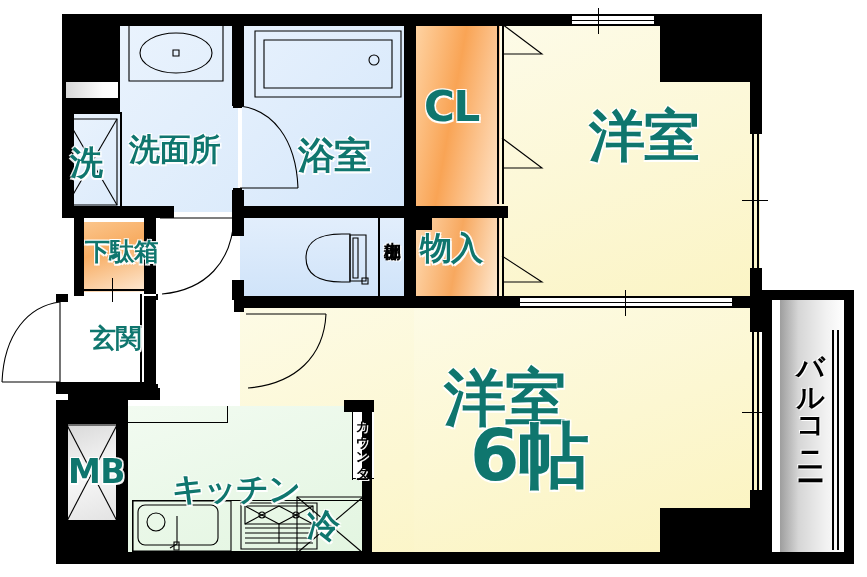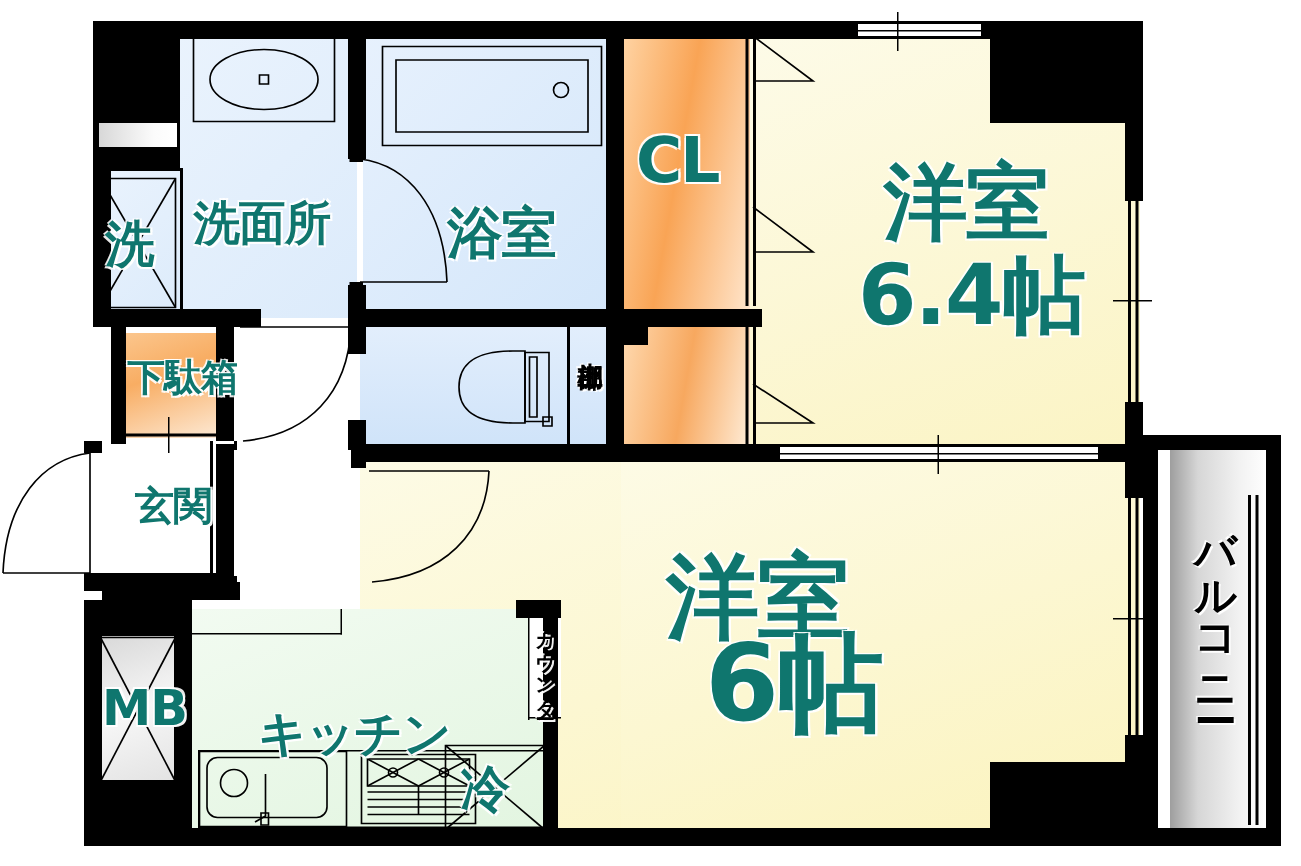--- a/index.html
+++ b/index.html
@@ -318,23 +318,23 @@
   <div class="lbl" style="left:298px; top:137px; font-size:37px;">浴室</div>
 
   <div class="lbl-vert" style="left:384px; top:228px; font-size:17px;">上部棚</div>
 
   <div class="lbl" style="left:85px; top:239px; font-size:25px;">下駄箱</div>
 
   <div class="lbl" style="left:90px; top:325px; font-size:26px;">玄関</div>
 
   <div class="lbl" style="left:424px; top:86px; font-size:42px; letter-spacing:-0.03em;">CL</div>
 
+  <div class="lbl" style="left:420px; top:232px; font-size:32px;">物入</div>
 
   <div class="lbl" style="left:589px; top:108px; font-size:56px;">洋室</div>
-  <div class="lbl" style="left:572px; top:170px; font-size:56px;">6.4帖</div>
 
   <div class="lbl" style="left:444px; top:367px; font-size:62px;">洋室</div>
   <div class="lbl" style="left:470px; top:420px; font-size:71px;">6帖</div>
 
   <div class="lbl" style="left:172px; top:437px; font-size:32px;margin-top:36px;">キッチン</div>
 
   <div class="lbl-vert" style="left:356px; top:412px; font-size:13px;">カウンター</div>
 
   <div class="lbl" style="left:307px; top:509px; font-size:33px;">冷</div>
 

